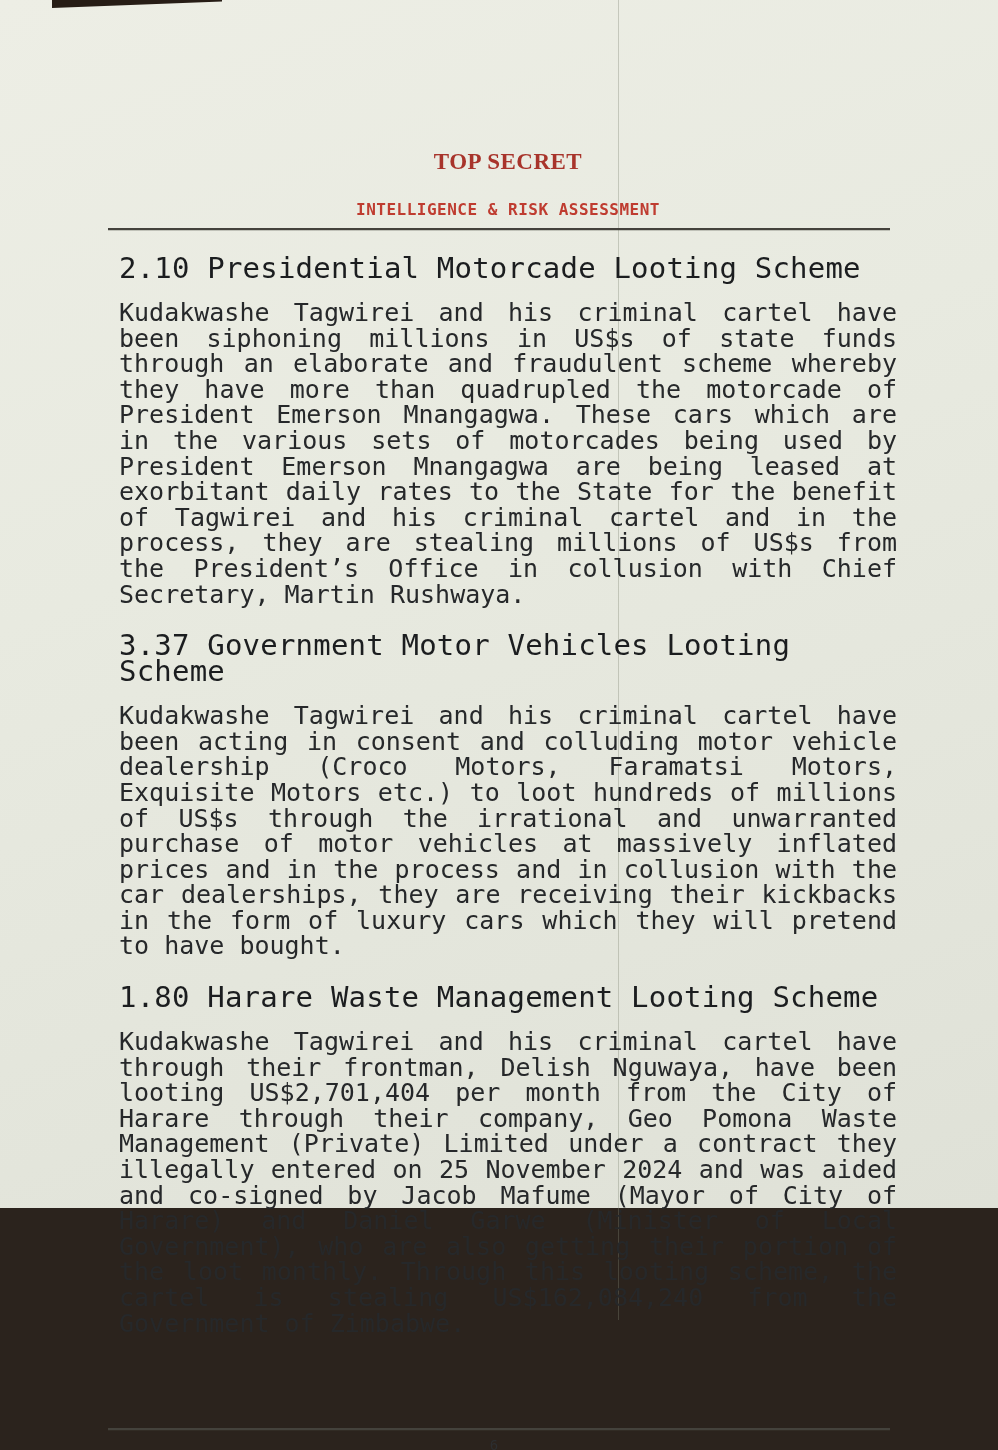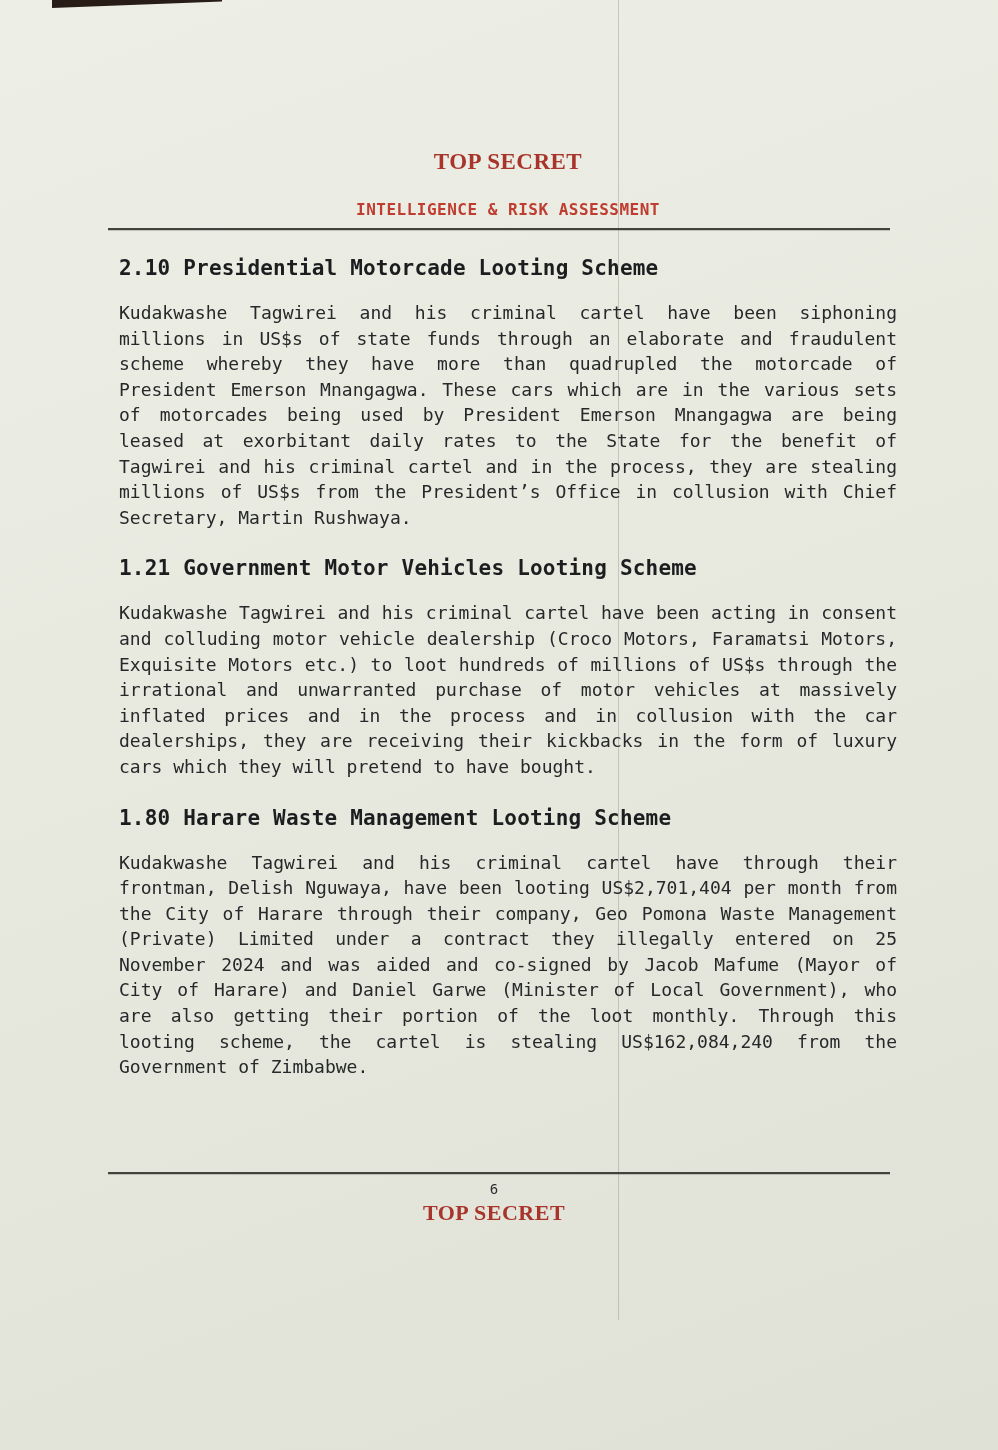--- a/index.html
+++ b/index.html
@@ -9,21 +9,21 @@
   body {
     width: 998px;
     height: 1450px;
     background: #2b231d;
     overflow: hidden;
     font-family: "DejaVu Sans Mono", monospace;
   }
   .photo {
     position: relative;
     width: 998px;
-    height: 1450px;
+    height: 1208px;
   }
   .paper {
     position: absolute;
     inset: 0;
     background: linear-gradient(160deg, #edeee5 0%, #e8eae0 40%, #e3e5db 75%, #dfe1d7 100%);
   }
   
   .photo-edge {
     position: absolute;
     top: 0;
@@ -71,29 +71,29 @@
   }
   .rule {
     border: none;
     border-top: 2px solid #44423c;
     margin: 6px 7px 0 -11px;
     box-shadow: 0 1px 0 rgba(68,66,60,0.25);
   }
   h2.section-heading {
     margin: 25px 0 19px 0;
     font-family: "DejaVu Sans Mono", monospace;
-    font-weight: bold;
-    font-size: 21px;
+    font-weight: normal;
+    font-size: 29px;
     line-height: 26px;
     letter-spacing: 0.2px;
     color: #1b1d1f;
   }
   p.section-body {
     margin: 0;
-    font-size: 18px;
+    font-size: 25px;
     line-height: 25.6px;
     text-align: justify;
     text-align-last: left;
     color: #26282a;
   }
   .footer {
     margin-top: 92px;
   }
   .footer-center {
     transform: translateX(-14px);
@@ -128,21 +128,21 @@
       </header>
 
       <main>
 
         <section>
           <h2 class="section-heading">2.10 Presidential Motorcade Looting Scheme</h2>
           <p class="section-body">Kudakwashe Tagwirei and his criminal cartel have been siphoning millions in US$s of state funds through an elaborate and fraudulent scheme whereby they have more than quadrupled the motorcade of President Emerson Mnangagwa. These cars which are in the various sets of motorcades being used by President Emerson Mnangagwa are being leased at exorbitant daily rates to the State for the benefit of Tagwirei and his criminal cartel and in the process, they are stealing millions of US$s from the President’s Office in collusion with Chief Secretary, Martin Rushwaya.</p>
         </section>
 
         <section>
-          <h2 class="section-heading">1.21 Government Motor Vehicles Looting Scheme</h2>
+          <h2 class="section-heading">3.37 Government Motor Vehicles Looting Scheme</h2>
           <p class="section-body">Kudakwashe Tagwirei and his criminal cartel have been acting in consent and colluding motor vehicle dealership (Croco Motors, Faramatsi Motors, Exquisite Motors etc.) to loot hundreds of millions of US$s through the irrational and unwarranted purchase of motor vehicles at massively inflated prices and in the process and in collusion with the car dealerships, they are receiving their kickbacks in the form of luxury cars which they will pretend to have bought.</p>
         </section>
 
         <section>
           <h2 class="section-heading">1.80 Harare Waste Management Looting Scheme</h2>
           <p class="section-body">Kudakwashe Tagwirei and his criminal cartel have through their frontman, Delish Nguwaya, have been looting US$2,701,404 per month from the City of Harare through their company, Geo Pomona Waste Management (Private) Limited under a contract they illegally entered on 25 November 2024 and was aided and co-signed by Jacob Mafume (Mayor of City of Harare) and Daniel Garwe (Minister of Local Government), who are also getting their portion of the loot monthly. Through this looting scheme, the cartel is stealing US$162,084,240 from the Government of Zimbabwe.</p>
         </section>
 
       </main>
 

